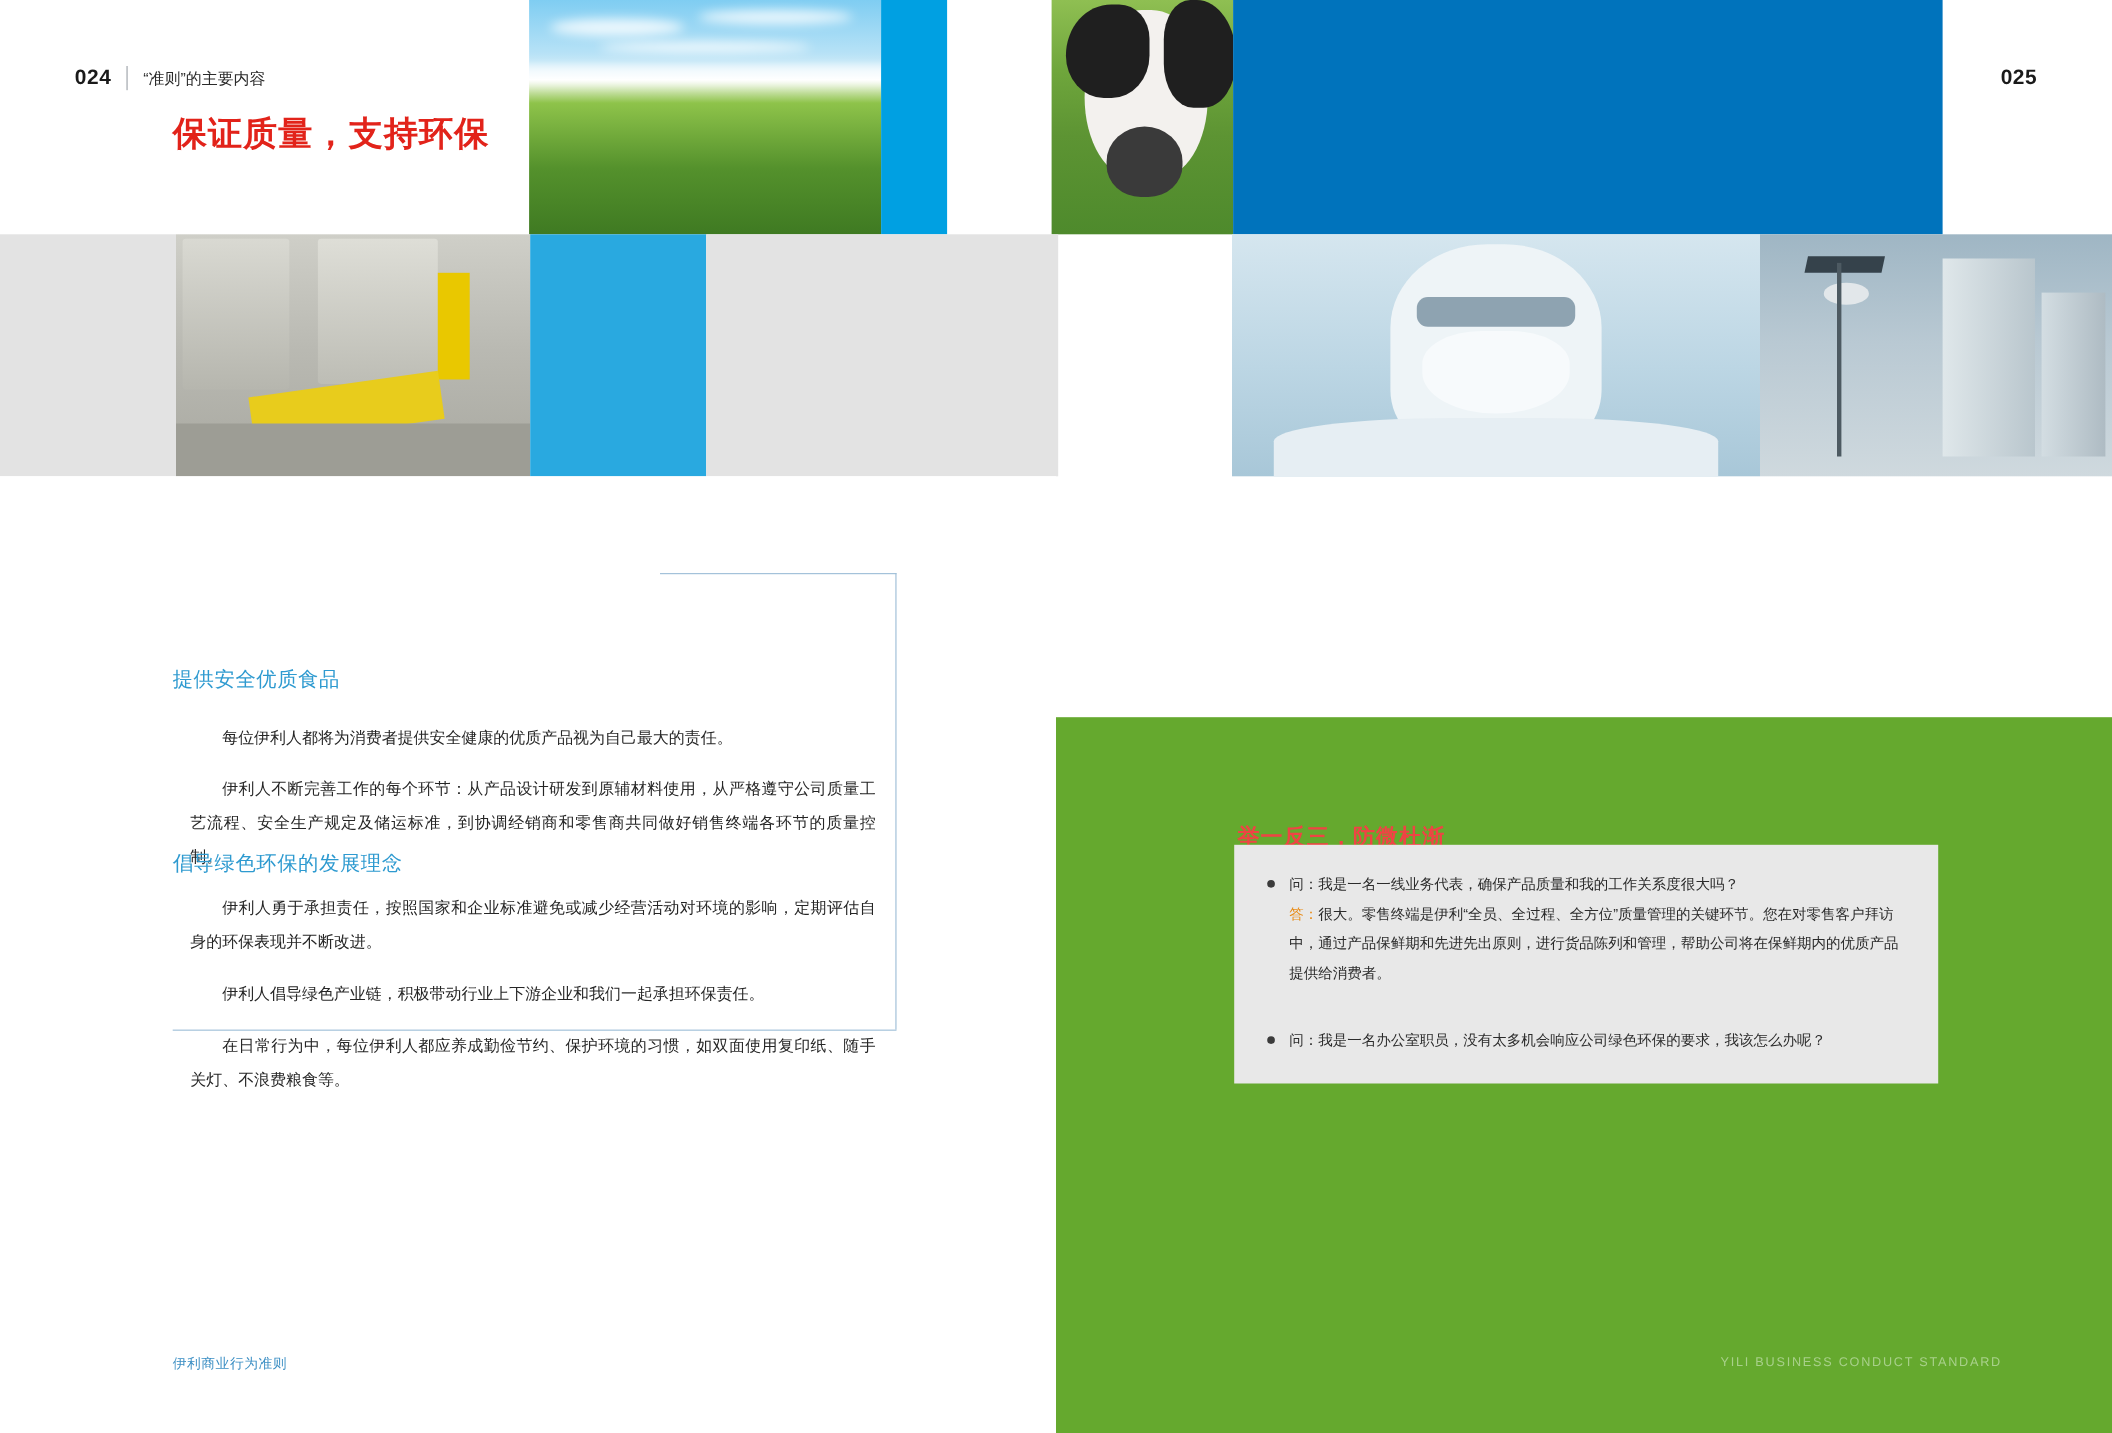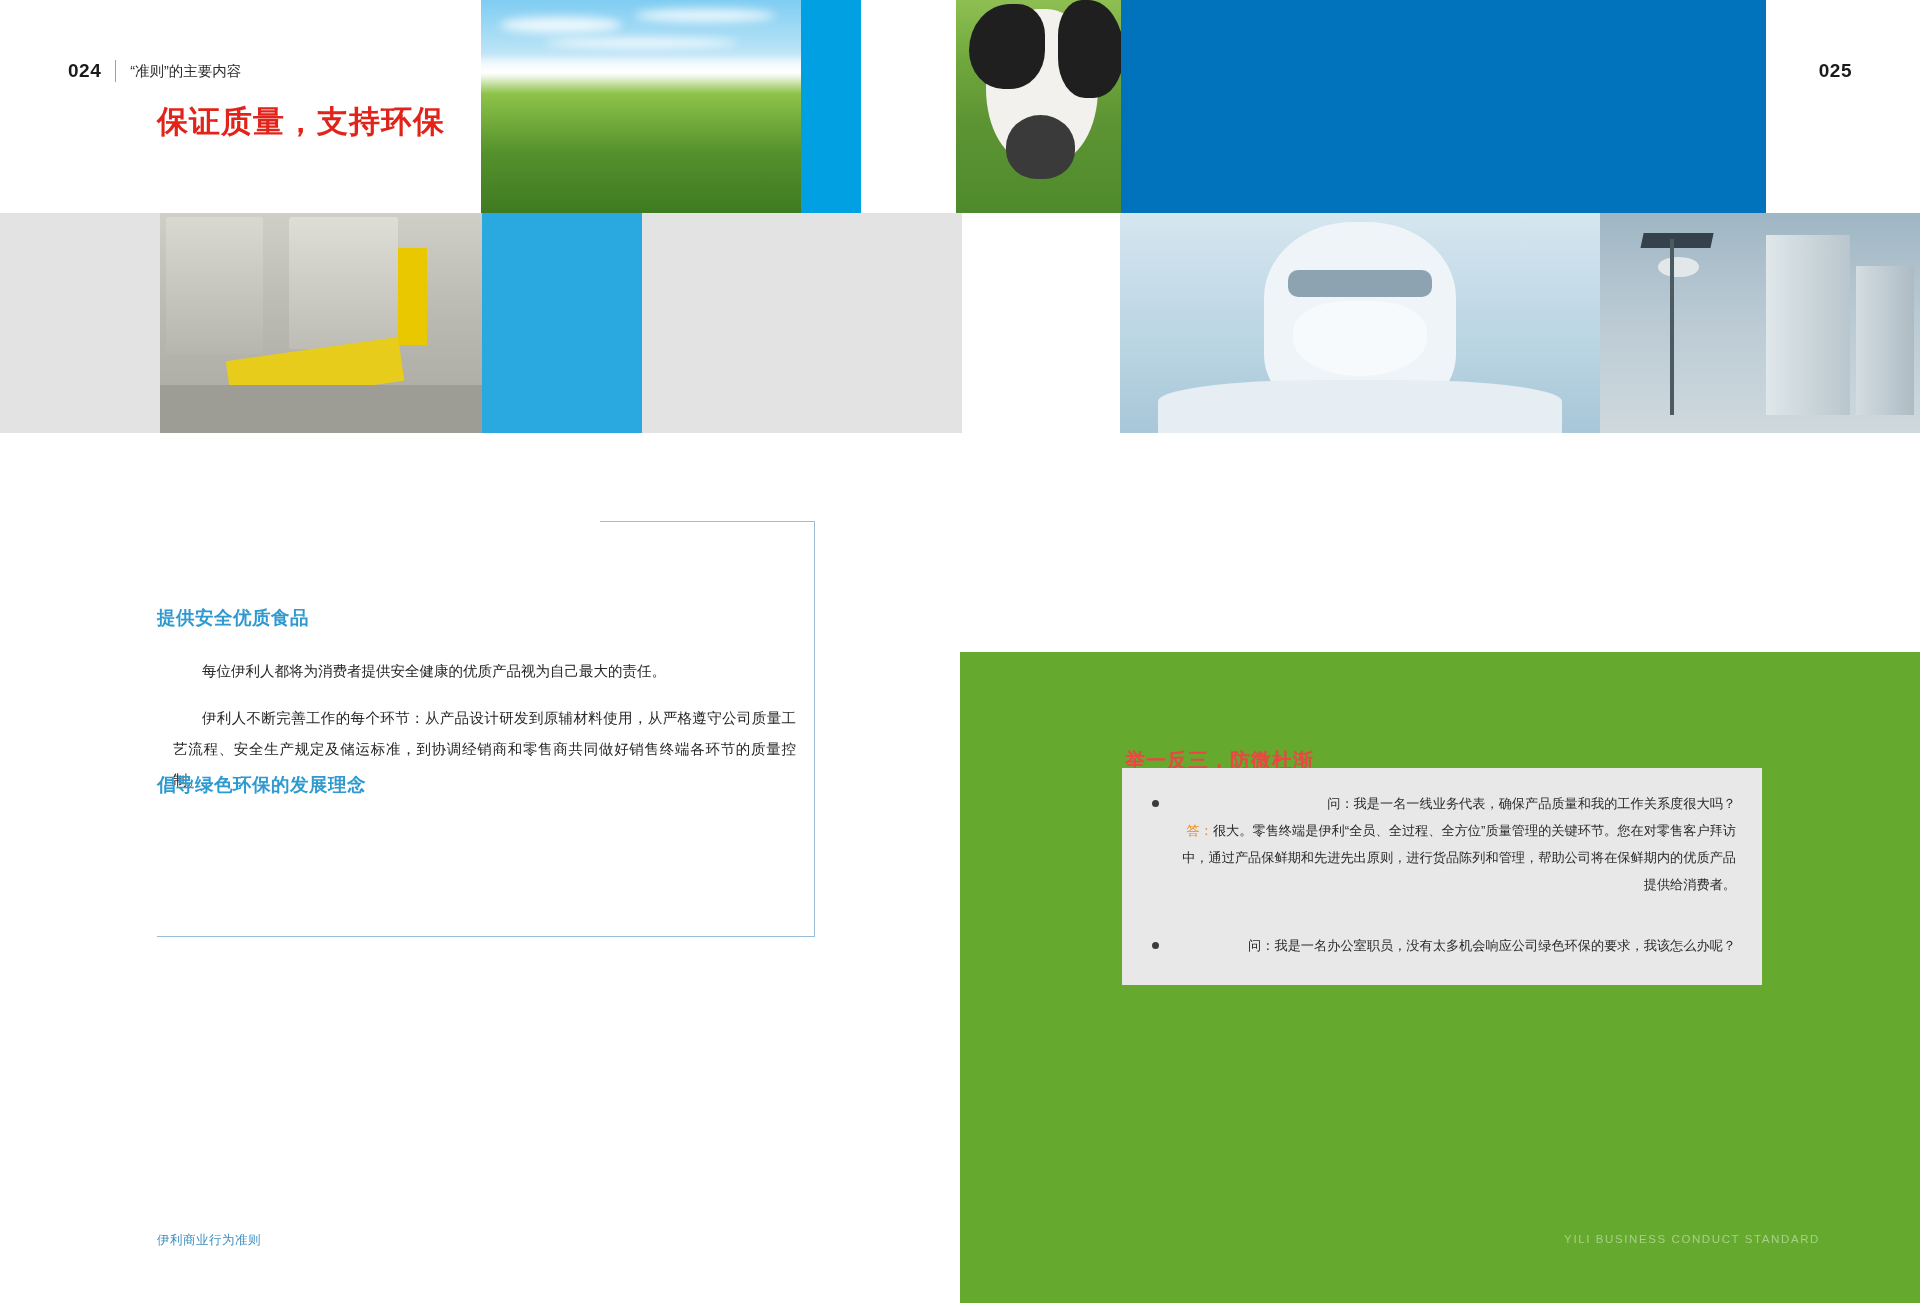--- a/index.html
+++ b/index.html
@@ -261,21 +261,21 @@
   .rule-box-2 {
     position: absolute;
     left: 157px; top: 936px;
     width: 658px; height: 1px;
     background: #9bbcd6;
   }
   .subhead {
     position: absolute;
     left: 157px;
     font-size: 18.5px;
-    font-weight: bold;
+    font-weight: normal;
     color: #2e9ad0;
     letter-spacing: .5px;
   }
   .sub1 { top: 590px; }
   .sub2 { top: 757px; }
   .para {
     position: absolute;
     left: 157px;
     width: 655px;
     font-size: 14.5px;
@@ -309,21 +309,20 @@
     color: #ef4444;
     letter-spacing: 1px;
   }
   .qa-box {
     position: absolute;
     left: 1122px; top: 768px;
     width: 640px;
     background: #e8e8e8;
     padding: 22px 26px 26px 26px;
     box-sizing: border-box;
-    text-align: right;
   }
   .qa-item {
     position: relative;
     padding-left: 24px;
     font-size: 13.2px;
     line-height: 27px;
     color: #2b2b2b;
   }
   .qa-item + .qa-item { margin-top: 34px; }
   .qa-bullet {
@@ -403,20 +402,25 @@
   <div class="rule-box"></div>
   <div class="rule-box-2"></div>
 
   <h2 class="subhead sub1">提供安全优质食品</h2>
   <div class="para p1">
     <p>每位伊利人都将为消费者提供安全健康的优质产品视为自己最大的责任。</p>
     <p>伊利人不断完善工作的每个环节：从产品设计研发到原辅材料使用，从严格遵守公司质量工艺流程、安全生产规定及储运标准，到协调经销商和零售商共同做好销售终端各环节的质量控制。</p>
   </div>
 
   <h2 class="subhead sub2">倡导绿色环保的发展理念</h2>
+  <div class="para p2">
+    <p>伊利人勇于承担责任，按照国家和企业标准避免或减少经营活动对环境的影响，定期评估自身的环保表现并不断改进。</p>
+    <p>伊利人倡导绿色产业链，积极带动行业上下游企业和我们一起承担环保责任。</p>
+    <p>在日常行为中，每位伊利人都应养成勤俭节约、保护环境的习惯，如双面使用复印纸、随手关灯、不浪费粮食等。</p>
+  </div>
 
   <div class="footer-left">伊利商业行为准则</div>
 
   <div class="green-panel"></div>
   <h2 class="green-title">举一反三，防微杜渐</h2>
 
   <div class="qa-box">
     <div class="qa-item">
       <span class="qa-bullet"></span>
       <p class="qa-q"><span>问：</span><span>我是一名一线业务代表，确保产品质量和我的工作关系度很大吗？</span></p>

